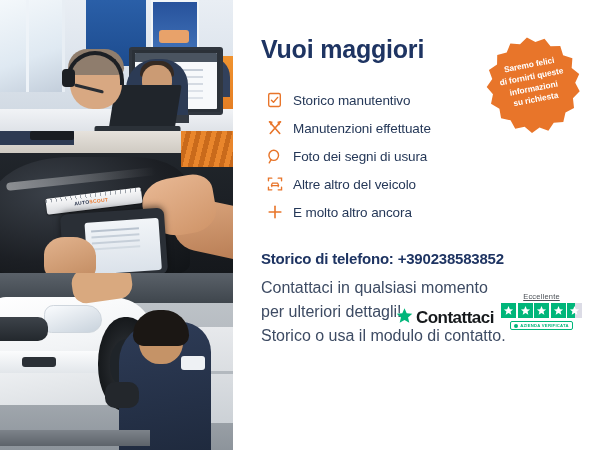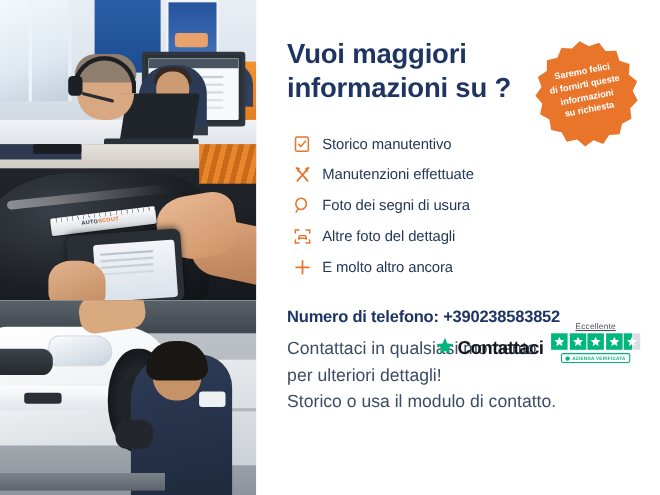--- a/index.html
+++ b/index.html
@@ -534,21 +534,20 @@
       </div>
       <div class="p3-lift"></div>
     </div>
 
   </div>
 
   <div class="content">
 
     <h1 class="headline">
       <span>Vuoi maggiori</span>
-      <span>informazioni su ?</span>
     </h1>
 
     <div class="badge">
       <svg viewBox="0 0 118 118">
         <g transform="translate(59,59)">
           <path d="M0,-57 L7.6,-51.4 L16.9,-53.3 L21.7,-45.1 L31.2,-44.1 L32.7,-34.7 L41.3,-30.6 L39.3,-21.3 L45.8,-14.4 L40.7,-6.4 L43.9,2.5 L36.4,8.4 L36.1,17.9 L27.2,21.2 L23.8,30.1 L14.4,29.5 L8.1,36.6 L0,32.1 L-8.1,36.6 L-14.4,29.5 L-23.8,30.1 L-27.2,21.2 L-36.1,17.9 L-36.4,8.4 L-43.9,2.5 L-40.7,-6.4 L-45.8,-14.4 L-39.3,-21.3 L-41.3,-30.6 L-32.7,-34.7 L-31.2,-44.1 L-21.7,-45.1 L-16.9,-53.3 L-7.6,-51.4 Z" fill="#E8752A" transform="rotate(-8) scale(1.02)"></path>
         </g>
       </svg>
       <div class="badge-inner">
         <span class="badge-headset">
@@ -605,37 +604,37 @@
         <span class="ico">
           <svg width="16" height="16" viewBox="0 0 22 22" fill="none" stroke="#E8752A" stroke-width="1.9" stroke-linecap="round">
             <path d="M2 6.6 V3 h4.6"></path>
             <path d="M20 6.6 V3 h-4.6"></path>
             <path d="M2 15.4 V19 h4.6"></path>
             <path d="M20 15.4 V19 h-4.6"></path>
             <path d="M6 13.2 l1.3-3.3 h7.4 l1.3 3.3 z" stroke-width="1.7" stroke-linejoin="round"></path>
             <path d="M6.6 13.4 v1.4 M15.4 13.4 v1.4" stroke-width="1.6"></path>
           </svg>
         </span>
-        <span class="ftxt">Altre foto del dettagli</span>
+        <span class="ftxt">Altre altro del veicolo</span>
       </li>
 
       <li class="feature">
         <span class="ico">
           <svg width="16" height="16" viewBox="0 0 22 22" fill="none" stroke="#E8752A" stroke-width="2.2" stroke-linecap="round">
             <path d="M11 3 V19"></path>
             <path d="M3 11 H19"></path>
           </svg>
         </span>
         <span class="ftxt">E molto altro ancora</span>
       </li>
 
     </ul>
 
     <div class="phone-line">
-      <span>Numero di telefono:</span>
+      <span>Storico di telefono:</span>
       <span>+390238583852</span>
     </div>
 
     <p class="sub">
       <span>Contattaci in qualsiasi momento per ulteriori dettagli!</span>
       <span>Storico o usa il modulo di contatto.</span>
     </p>
 
     <div class="trust">
       <div class="tp-brand">

